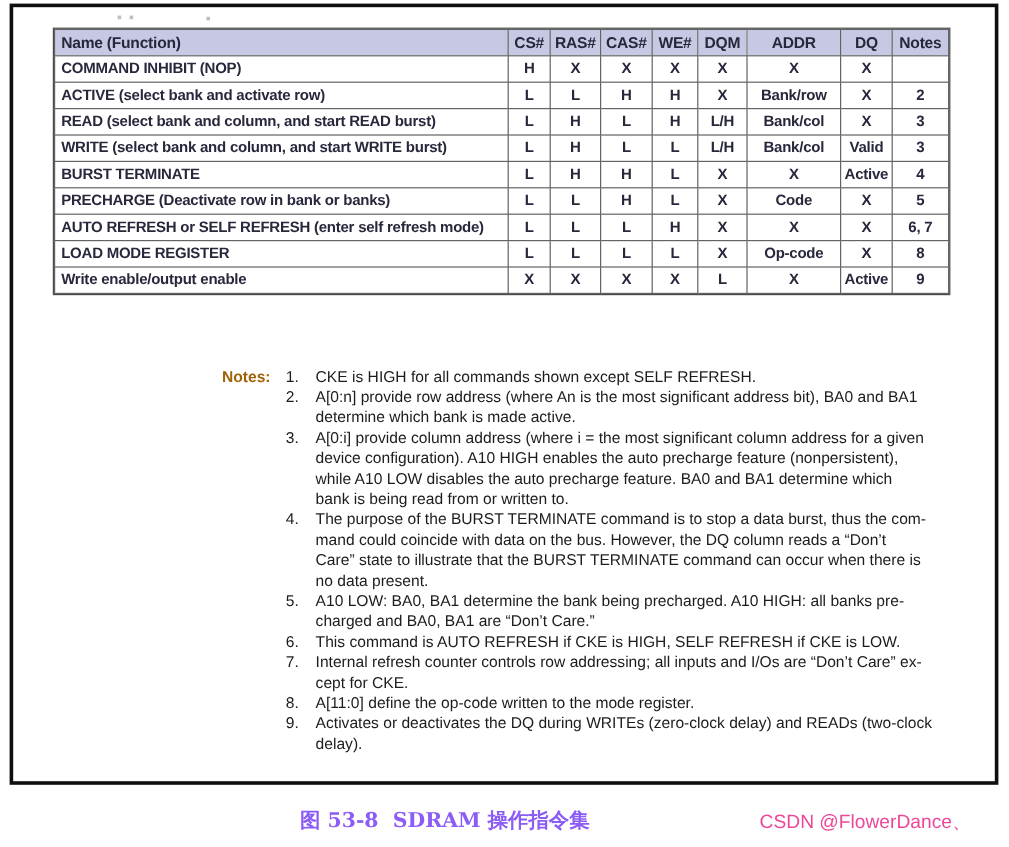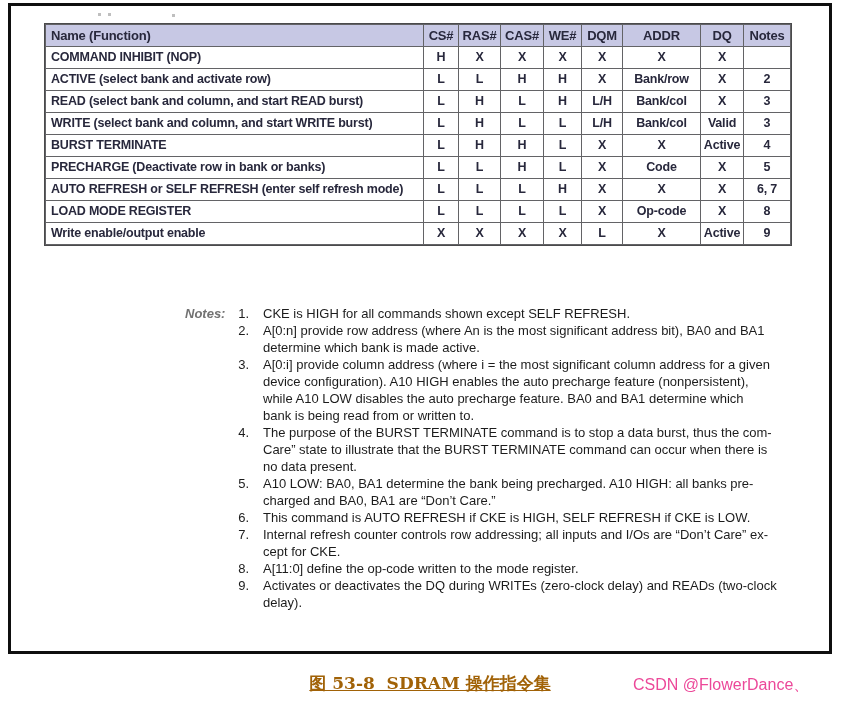--- a/index.html
+++ b/index.html
@@ -31,32 +31,32 @@
   }
   table.cmd th{background:#c7c8e4;font-size:13px;margin-left:32px;}
   table.cmd th.name-col,table.cmd td.name-col{text-align:left;padding-left:5px;}
 
   .notes{
     position:absolute;left:174px;top:299px;width:618px;
     font-size:13px;color:#1c1c1c;line-height:17px;
   }
   .notes-label{
     position:absolute;left:0;top:0;width:42px;
-    font-weight:bold;color:#737373;font-style:italic;
+    font-weight:bold;color:#a16207;
   }
   .notes-list{position:absolute;left:43px;top:0;width:575px;}
   .note-item{display:flex;}
   .note-num{width:21px;text-align:right;flex:0 0 21px;}
   .note-body{margin-left:14px;flex:1;}
 
   .caption{
     position:absolute;left:250px;top:672px;width:360px;
-    text-align:center;white-space:pre;
+    white-space:pre;
     font-family:"DejaVu Serif","Liberation Serif",serif;
-    font-size:17px;font-weight:600;color:#a16207;text-decoration:underline;
+    font-size:17px;font-weight:600;color:#8b5cf6;
   }
   .watermark{
     position:absolute;left:633px;top:675px;width:205px;
     font-size:16px;color:#ec4899;white-space:nowrap;
   }
 </style>
 </head>
 <body>
 
 <div class="frame">
@@ -214,20 +214,21 @@
             <div>A[0:i] provide column address (where i = the most significant column address for a given</div>
             <div>device configuration). A10 HIGH enables the auto precharge feature (nonpersistent),</div>
             <div>while A10 LOW disables the auto precharge feature. BA0 and BA1 determine which</div>
             <div>bank is being read from or written to.</div>
           </div>
         </div>
         <div class="note-item">
           <div class="note-num">4.</div>
           <div class="note-body">
             <div>The purpose of the BURST TERMINATE command is to stop a data burst, thus the com-</div>
+            <div>mand could coincide with data on the bus. However, the DQ column reads a “Don’t</div>
             <div>Care” state to illustrate that the BURST TERMINATE command can occur when there is</div>
             <div>no data present.</div>
           </div>
         </div>
         <div class="note-item">
           <div class="note-num">5.</div>
           <div class="note-body">
             <div>A10 LOW: BA0, BA1 determine the bank being precharged. A10 HIGH: all banks pre-</div>
             <div>charged and BA0, BA1 are “Don’t Care.”</div>
           </div>

